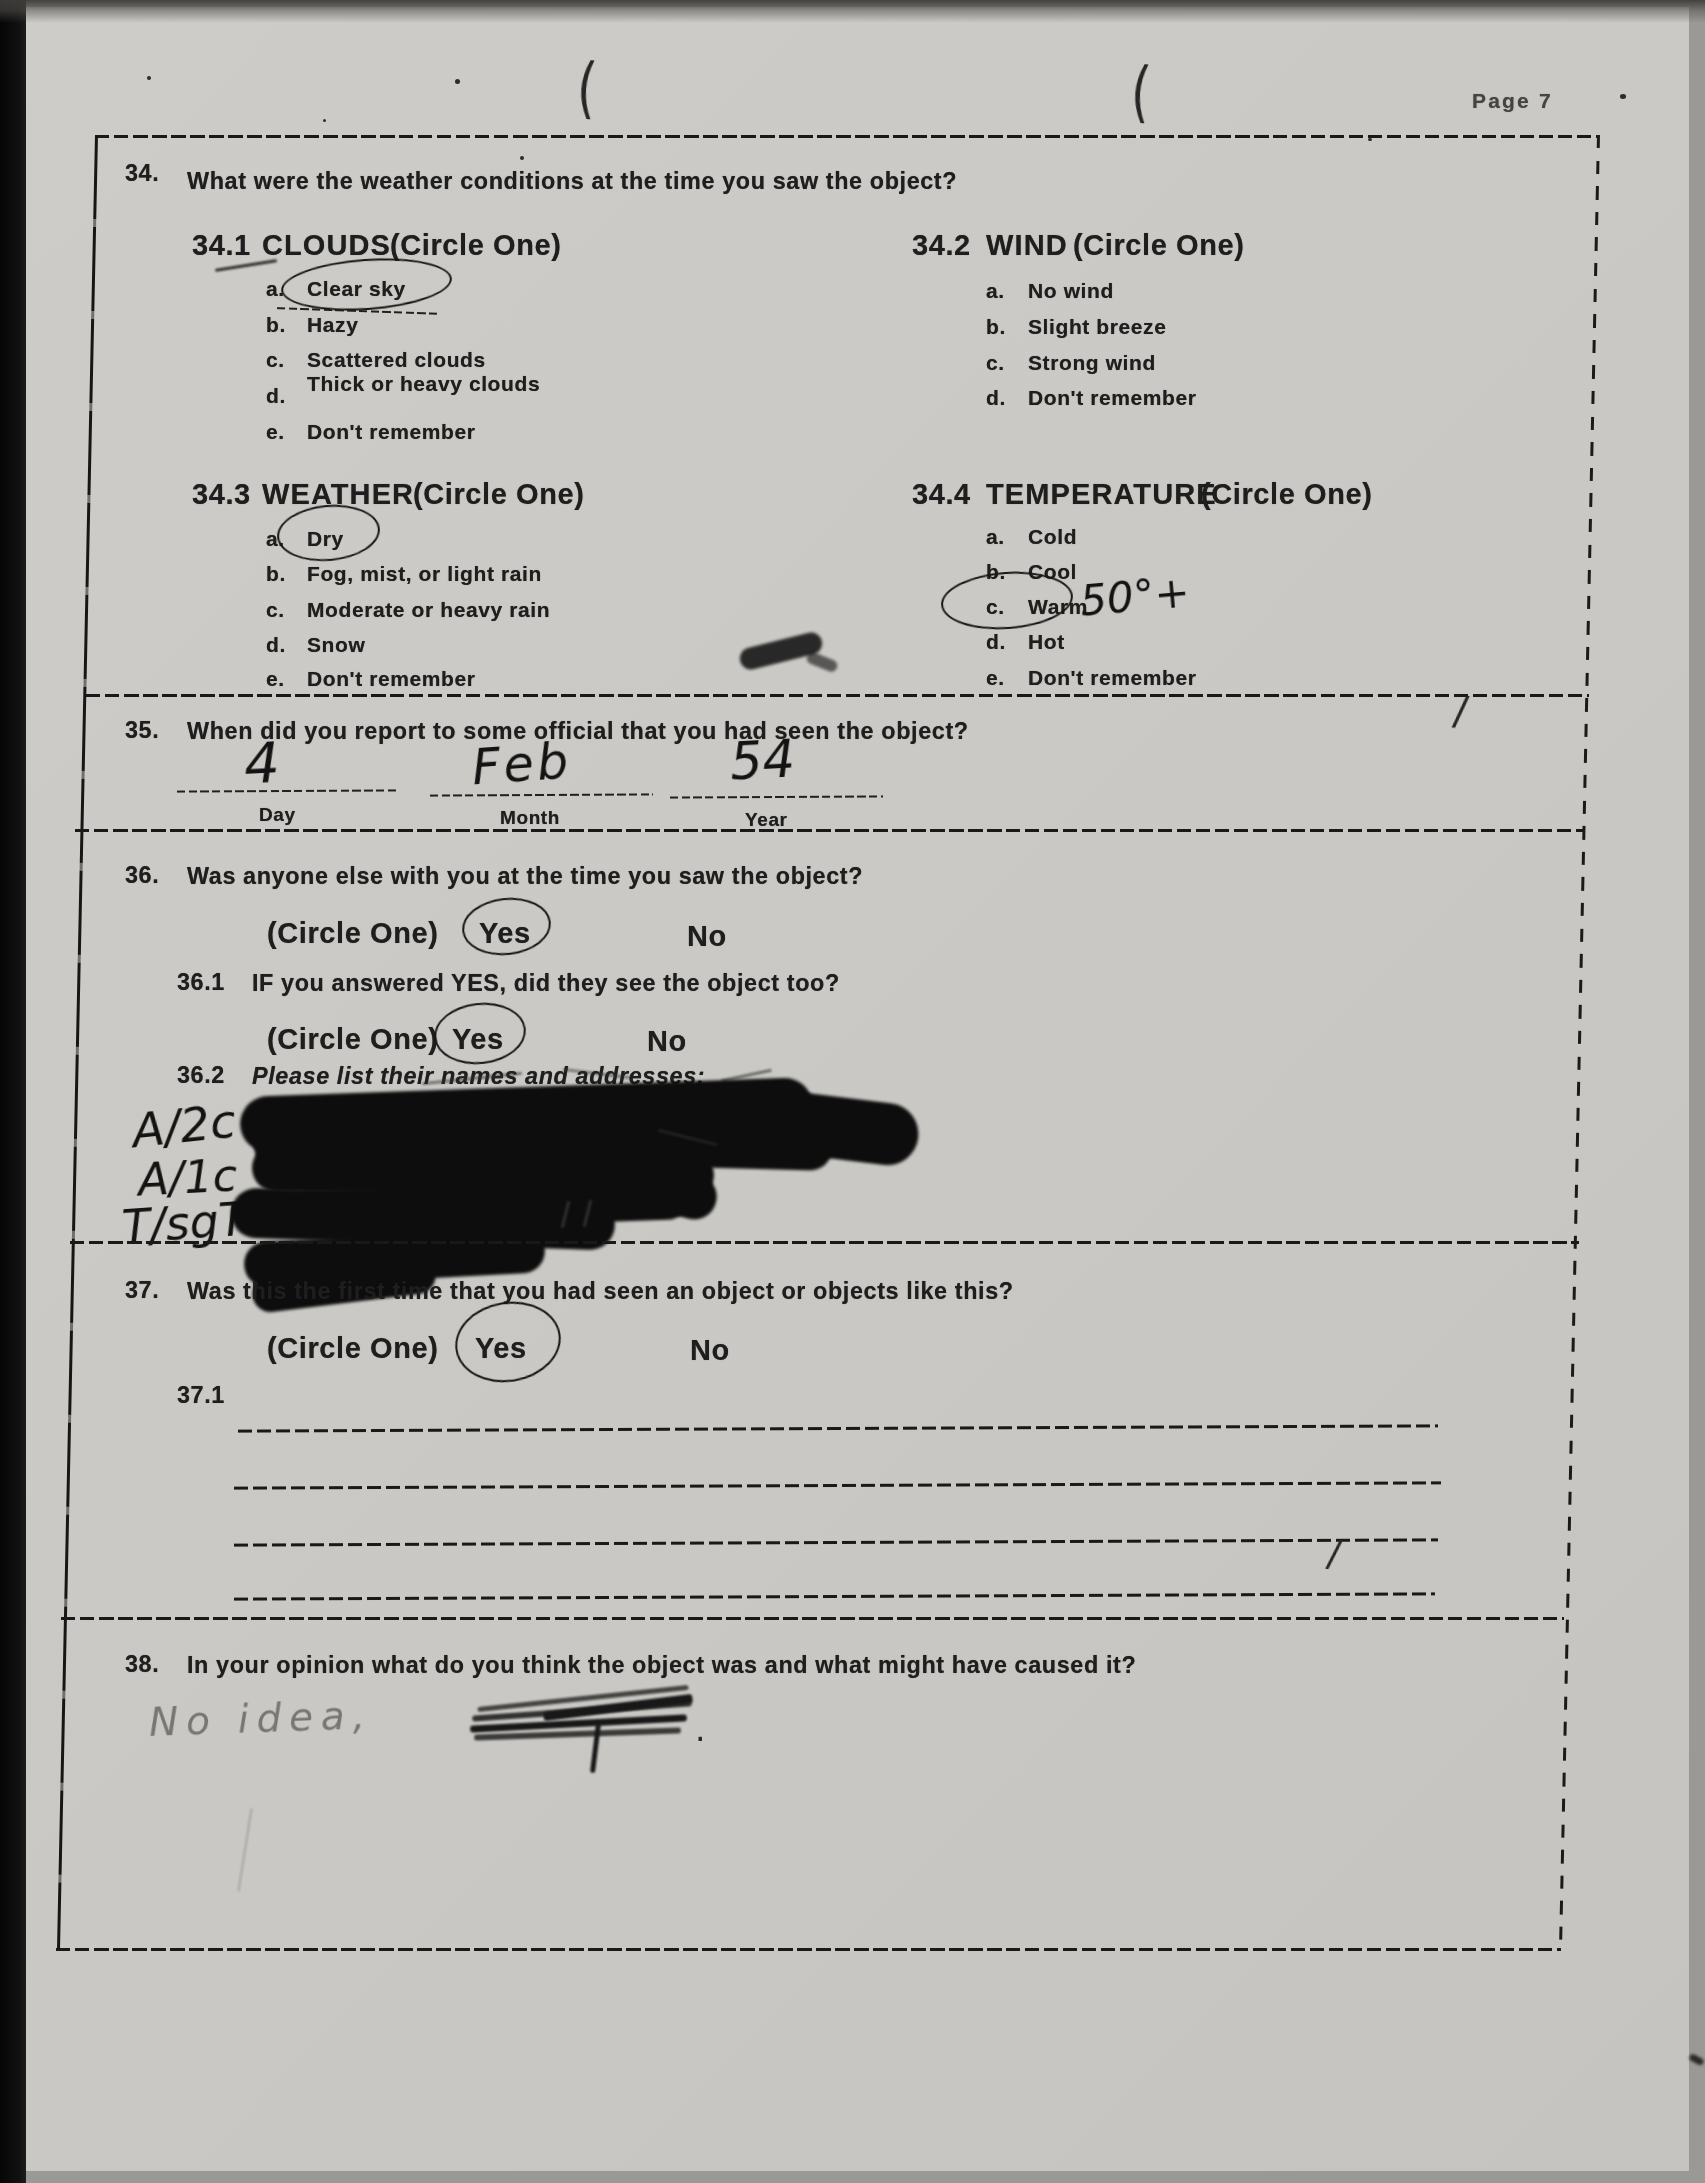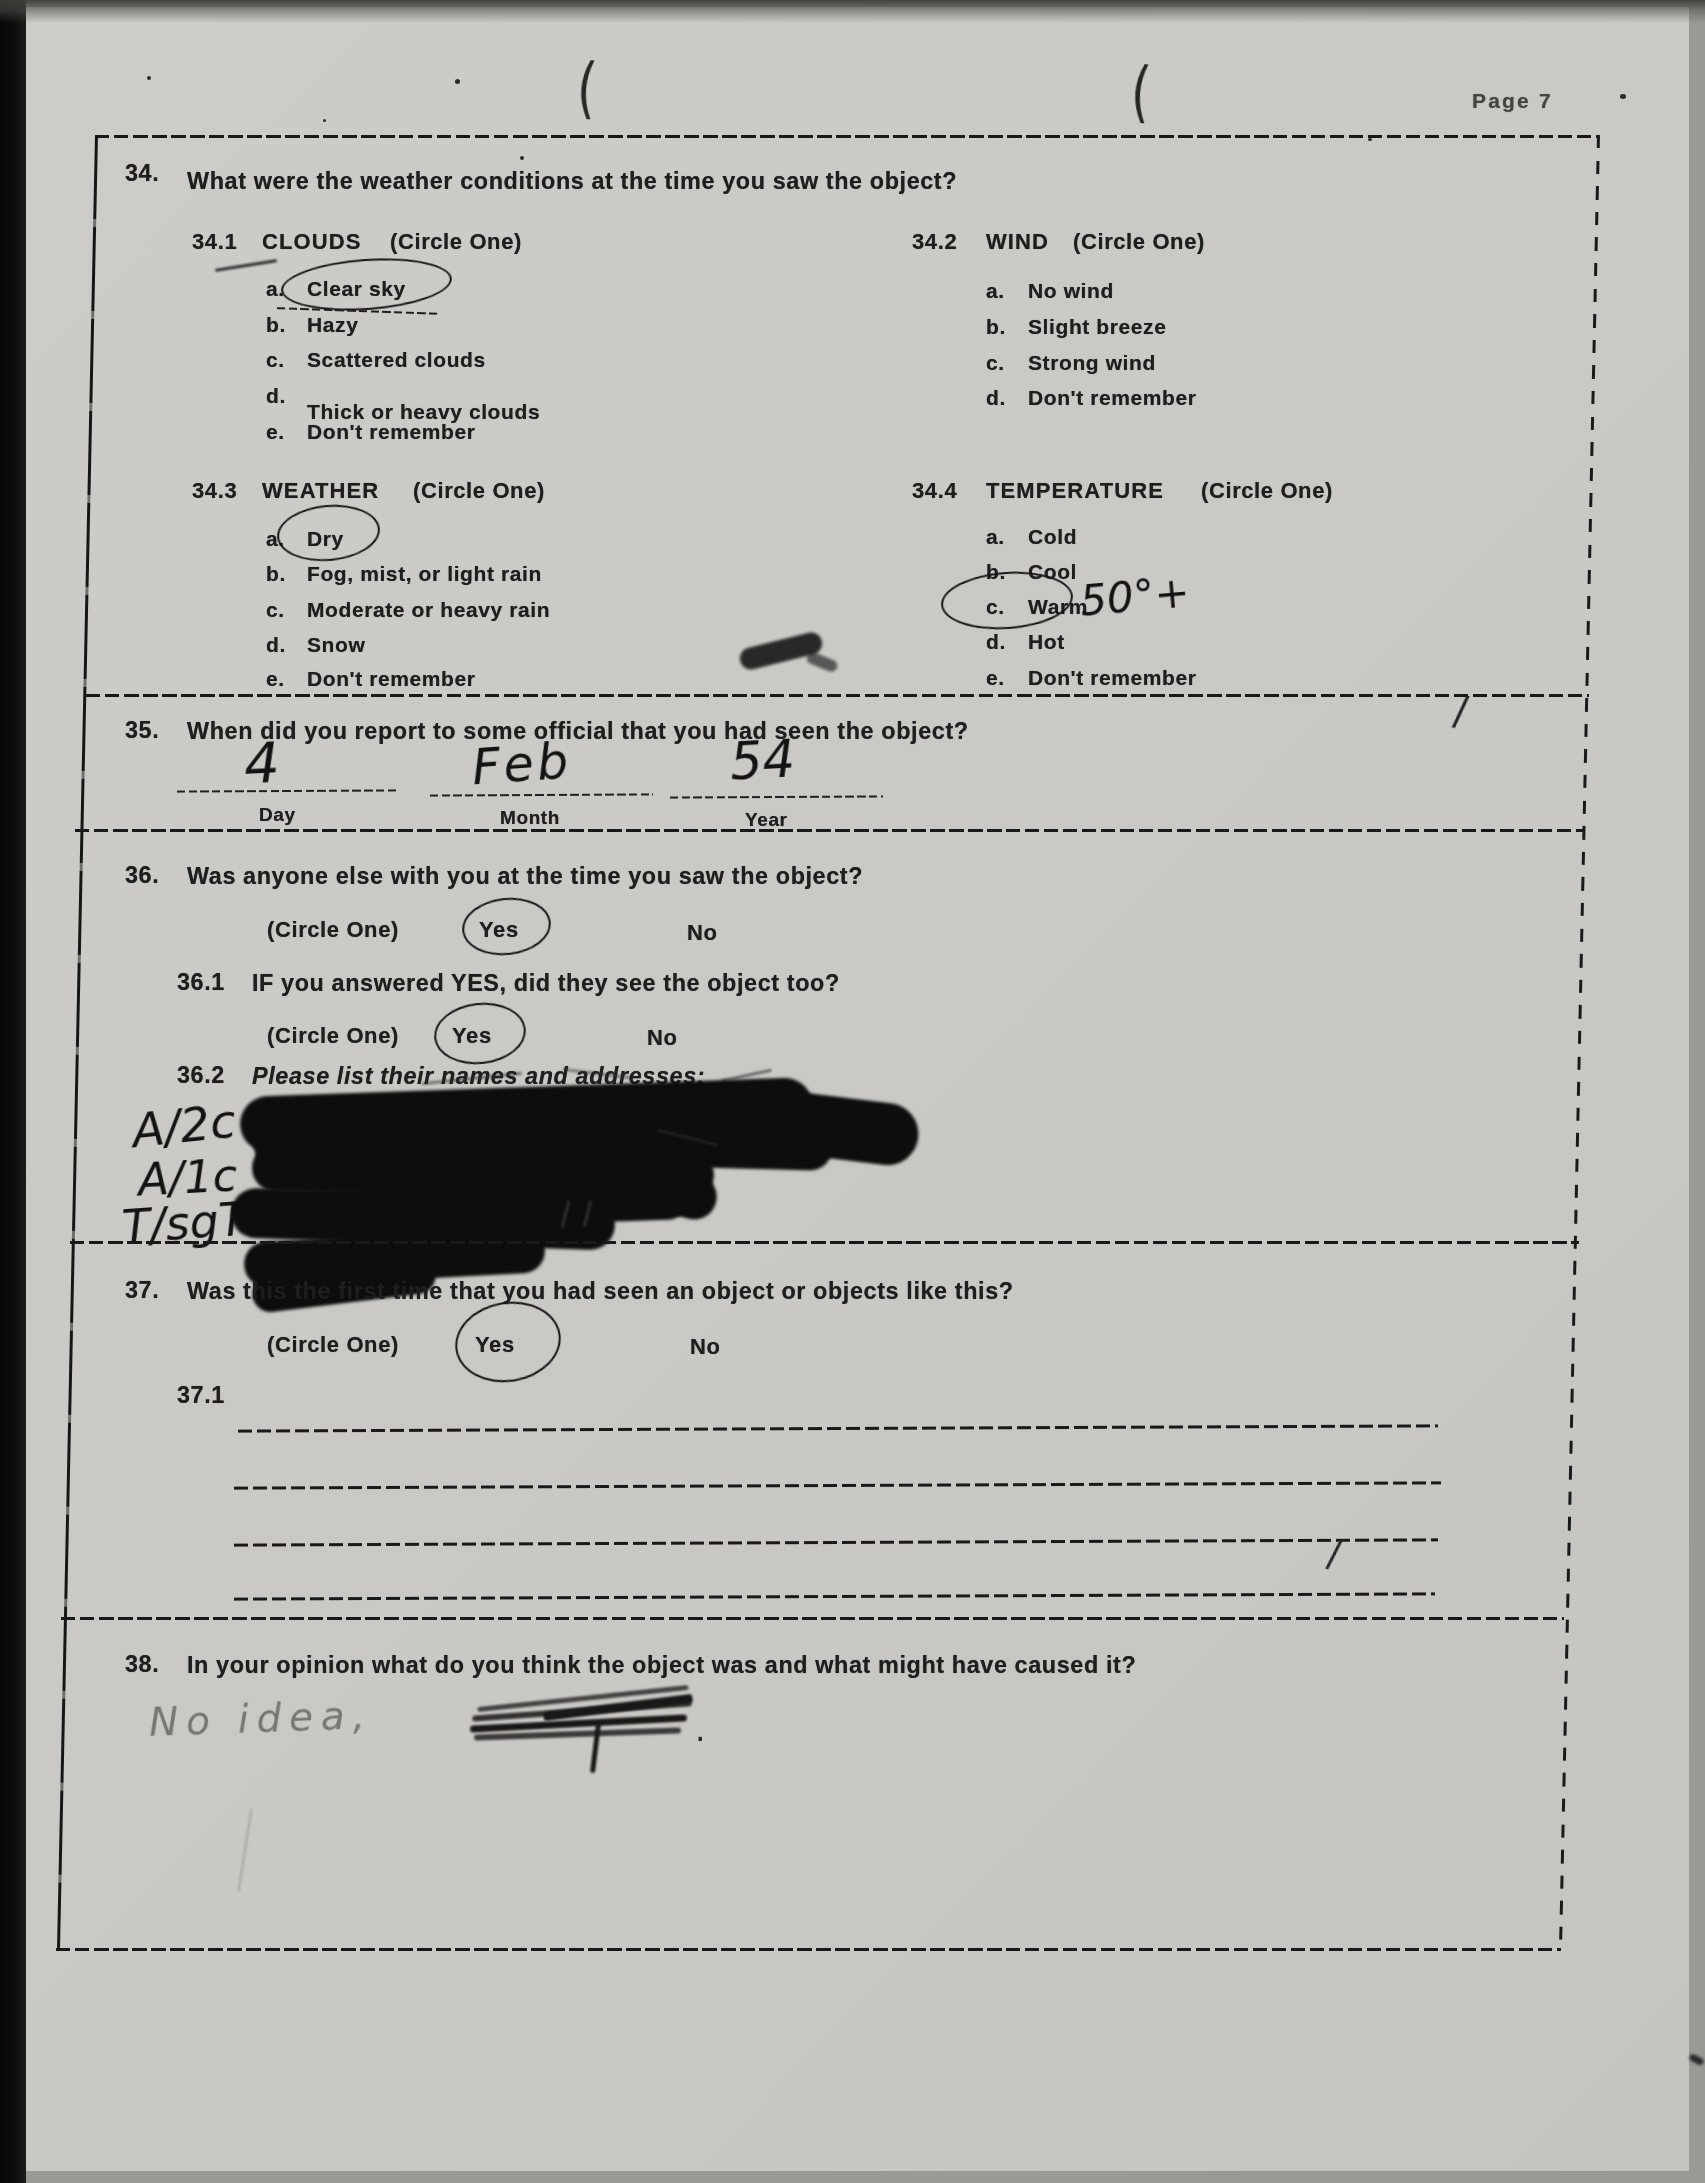--- a/index.html
+++ b/index.html
@@ -7,21 +7,21 @@
   #stage{position:relative;width:1706px;height:2183px;background:#9a9995;overflow:hidden;
          font-family:"Liberation Sans",sans-serif;}
   #paper{position:absolute;left:25.6px;top:6.7px;width:1663px;height:2164px;
          background:linear-gradient(135deg,#cdccc8 0%,#c9c8c4 55%,#c5c4c0 100%);}
   #left-stripe{position:absolute;left:0;top:0;width:25.6px;height:2183px;
          background:linear-gradient(90deg,#060606 0%,#101010 70%,#1c1c1b 100%);}
   #top-band{position:absolute;left:0;top:0;width:1706px;height:23.4px;
          background:linear-gradient(180deg,rgba(62,61,58,.95) 0%,rgba(85,84,80,.55) 45%,rgba(120,119,115,0) 100%);}
   
   .pr{position:absolute;font-weight:700;color:#1e1e1e;letter-spacing:0.6px;white-space:nowrap;
-      text-shadow:0 0 0.7px rgba(25,25,25,.65);} .f42{font-size:23.4px;} .f40{font-size:22px;} .f38{font-size:21px;} .f34{font-size:19px;}
+      text-shadow:0 0 0.7px rgba(25,25,25,.65);} .f42{font-size:23.4px;} .f40{font-size:29px;} .f38{font-size:21px;} .f34{font-size:19px;}
   .it{}
   .faded{color:#45443f;text-shadow:0 0 1.1px rgba(60,60,55,.5);}
   
   .hand{position:absolute;font-family:"DejaVu Sans",sans-serif;font-style:italic;color:#131313;
         filter:blur(0.4px);white-space:nowrap;}
   .hand-faint{color:rgba(35,35,33,0.5);filter:blur(0.7px);}
   
   .ell{position:absolute;border:2.2px solid #161616;border-radius:50%;filter:blur(0.5px);}
   
   .hline{position:absolute;height:2.8px;
@@ -77,21 +77,21 @@
   <div class="pr f38" style="left:266px;top:277px;">a.</div>
   <div class="pr f38" style="left:307px;top:277px;">Clear sky</div>
   <div class="ell" style="left:281px;top:259px;width:167px;height:47px;transform:rotate(-4deg);"></div>
   <div class="stroke" style="left:215px;top:264px;width:62px;height:2.8px;transform:rotate(-9deg);"></div>
   <div class="fline" style="left:277px;top:310px;width:164px;transform:rotate(2deg);"></div>
   <div class="pr f38" style="left:266px;top:313px;">b.</div>
   <div class="pr f38" style="left:307px;top:313px;">Hazy</div>
   <div class="pr f38" style="left:266px;top:348px;">c.</div>
   <div class="pr f38" style="left:307px;top:348px;">Scattered clouds</div>
   <div class="pr f38" style="left:266px;top:384px;">d.</div>
-  <div class="pr f38" style="left:307px;top:400px;">Thick or heavy clouds</div>
+  <div class="pr f38" style="left:307px;top:372px;">Thick or heavy clouds</div>
   <div class="pr f38" style="left:266px;top:420px;">e.</div>
   <div class="pr f38" style="left:307px;top:420px;">Don't remember</div>
 
   <div class="pr f40" style="left:912px;top:229px;">34.2</div>
   <div class="pr f40" style="left:986px;top:229px;letter-spacing:1.1px;text-align:right;">WIND</div>
   <div class="pr f40 it" style="left:1073px;top:229px;">(Circle One)</div>
 
   <div class="pr f38" style="left:986px;top:279px;">a.</div>
   <div class="pr f38" style="left:1028px;top:279px;">No wind</div>
   <div class="pr f38" style="left:986px;top:315px;">b.</div>

